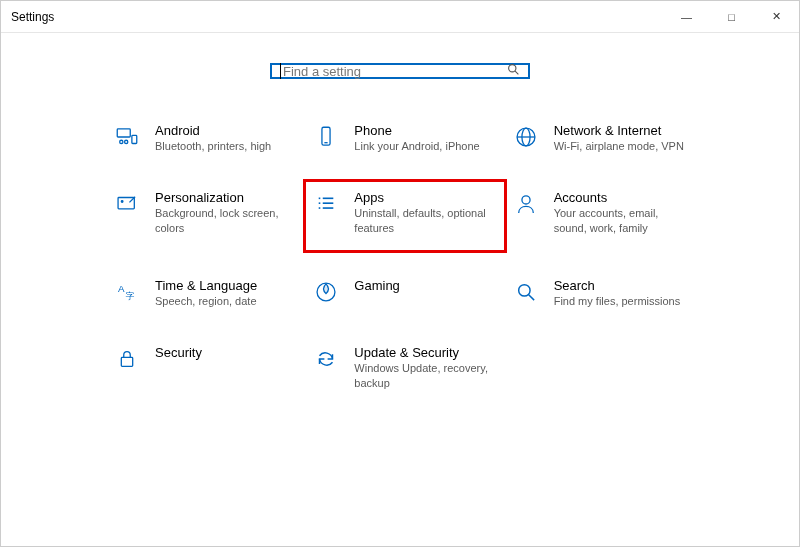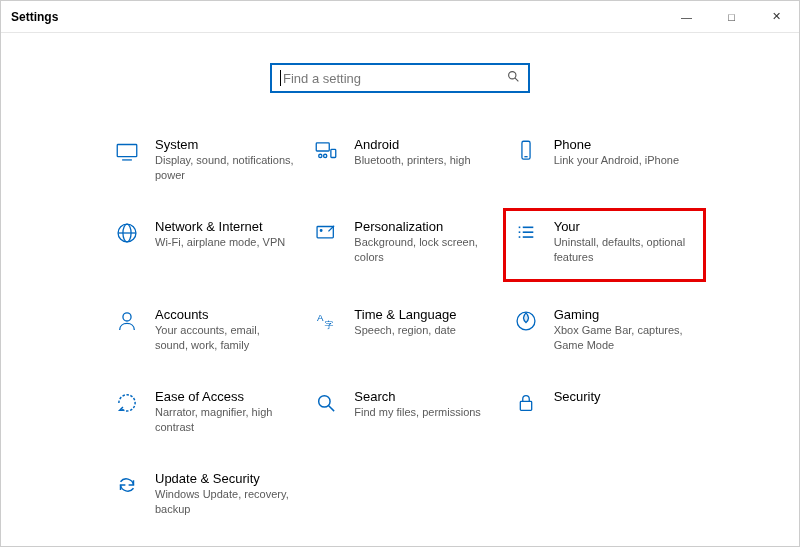--- a/index.html
+++ b/index.html
@@ -14,21 +14,21 @@
     }
     .titlebar {
       height: 32px;
       display: flex;
       align-items: center;
       padding-left: 10px;
       font-size: 12px;
       color: #000;
       border-bottom: 1px solid #e6e6e6;
     }
-    .titlebar .title { flex: 1; font-weight: bold; }
+    .titlebar .title { flex: 1; }
     .win-controls { display: flex; }
     .win-btn {
       width: 45px;
       height: 30px;
       display: flex;
       align-items: center;
       justify-content: center;
       font-family: "Segoe UI Symbol", sans-serif;
       font-size: 11px;
       color: #333;
@@ -37,21 +37,21 @@
     .content {
       padding: 30px 20px 10px 20px;
     }
     .search-wrap {
       display: flex;
       justify-content: center;
       margin-bottom: 40px;
     }
     .search-box {
       width: 260px;
-      height: 30px;
+      height: 16px;
       border: 2px solid #0067c0;
       display: flex;
       align-items: center;
       padding: 0 8px;
       font-size: 13px;
       color: #777;
       background: #fff;
       position: relative;
     }
     .search-box .cursor {
@@ -115,32 +115,20 @@
         <svg viewBox="0 0 16 16" width="13" height="13">
             <circle cx="6.5" cy="6.5" r="4.5" fill="none" stroke="#555" stroke-width="1.4"></circle>
             <line x1="10" y1="10" x2="14" y2="14" stroke="#555" stroke-width="1.4"></line>
           </svg>
       </span>
     </div>
   </div>
 
   <div class="grid">
 
-    <div class="tile">
-      <span class="icon">
-        <svg viewBox="0 0 32 32" fill="none" stroke="#0067c0" stroke-width="1.6">
-            <rect x="4" y="8" width="24" height="15" rx="1"></rect>
-            <line x1="10" y1="27" x2="22" y2="27"></line>
-          </svg>
-      </span>
-      <div class="tile-text">
-        <span class="tile-title">System</span>
-        <span class="tile-desc">Display, sound, notifications, power</span>
-      </div>
-    </div>
 
     <div class="tile">
       <span class="icon">
         <svg viewBox="0 0 32 32" fill="none" stroke="#0067c0" stroke-width="1.6">
             <rect x="4" y="6" width="16" height="10" rx="1"></rect>
             <rect x="22" y="14" width="6" height="10" rx="1"></rect>
             <circle cx="9" cy="22" r="2"></circle>
             <circle cx="15" cy="22" r="2"></circle>
           </svg>
       </span>
@@ -196,21 +184,21 @@
         <svg viewBox="0 0 32 32" fill="none" stroke="#0067c0" stroke-width="2">
             <line x1="7" y1="9" x2="9" y2="9"></line>
             <line x1="12" y1="9" x2="25" y2="9"></line>
             <line x1="7" y1="15" x2="9" y2="15"></line>
             <line x1="12" y1="15" x2="25" y2="15"></line>
             <line x1="7" y1="21" x2="9" y2="21"></line>
             <line x1="12" y1="21" x2="25" y2="21"></line>
           </svg>
       </span>
       <div class="tile-text">
-        <span class="tile-title">Your</span>
+        <span class="tile-title">Apps</span>
         <span class="tile-desc">Uninstall, defaults, optional features</span>
       </div>
     </div>
 
     <div class="tile">
       <span class="icon">
         <svg viewBox="0 0 32 32" fill="none" stroke="#0067c0" stroke-width="1.6">
             <circle cx="16" cy="11" r="5"></circle>
             <path d="M7 27c0-5 4-8 9-8s9 3 9 8"></path>
           </svg>
@@ -236,36 +224,23 @@
 
     <div class="tile">
       <span class="icon">
         <svg viewBox="0 0 32 32" fill="none" stroke="#0067c0" stroke-width="1.6">
             <circle cx="16" cy="16" r="11"></circle>
             <path d="M16 6c-4 4-4 8 0 12 4-4 4-8 0-12z" fill="#0067c0" fill-opacity="0.15"></path>
           </svg>
       </span>
       <div class="tile-text">
         <span class="tile-title">Gaming</span>
-        <span class="tile-desc">Xbox Game Bar, captures, Game Mode</span>
-      </div>
-    </div>
-
-    <div class="tile">
-      <span class="icon">
-        <svg viewBox="0 0 32 32" fill="none" stroke="#0067c0" stroke-width="1.8">
-            <path d="M6 16a10 10 0 1 1 3 7" stroke-dasharray="3 2"></path>
-            <polyline points="11 21 7 25 11 25"></polyline>
-          </svg>
-      </span>
-      <div class="tile-text">
-        <span class="tile-title">Ease of Access</span>
-        <span class="tile-desc">Narrator, magnifier, high contrast</span>
-      </div>
-    </div>
+      </div>
+    </div>
+
 
     <div class="tile">
       <span class="icon">
         <svg viewBox="0 0 32 32" fill="none" stroke="#0067c0" stroke-width="1.8">
             <circle cx="14" cy="14" r="7"></circle>
             <line x1="19" y1="19" x2="26" y2="26"></line>
           </svg>
       </span>
       <div class="tile-text">
         <span class="tile-title">Search</span>

